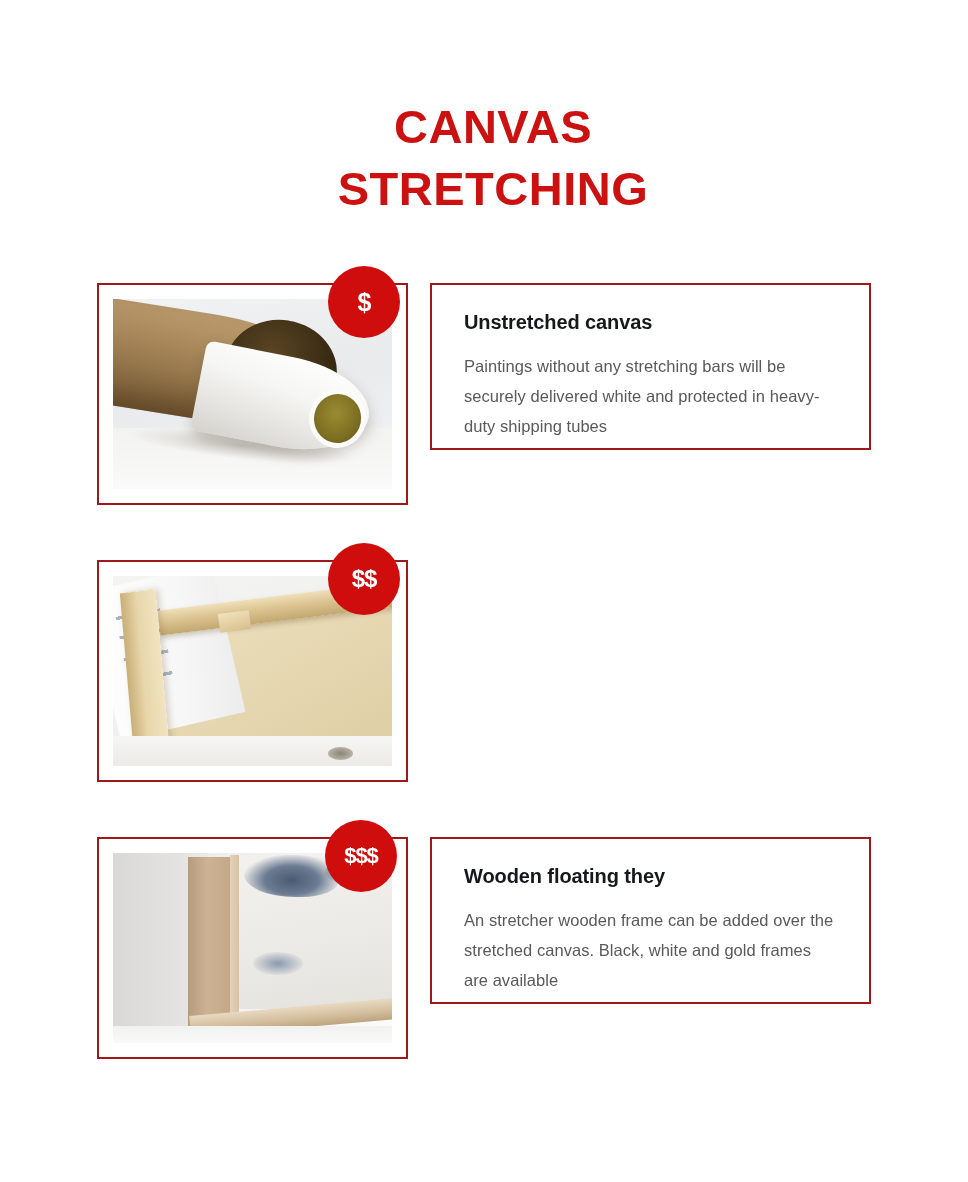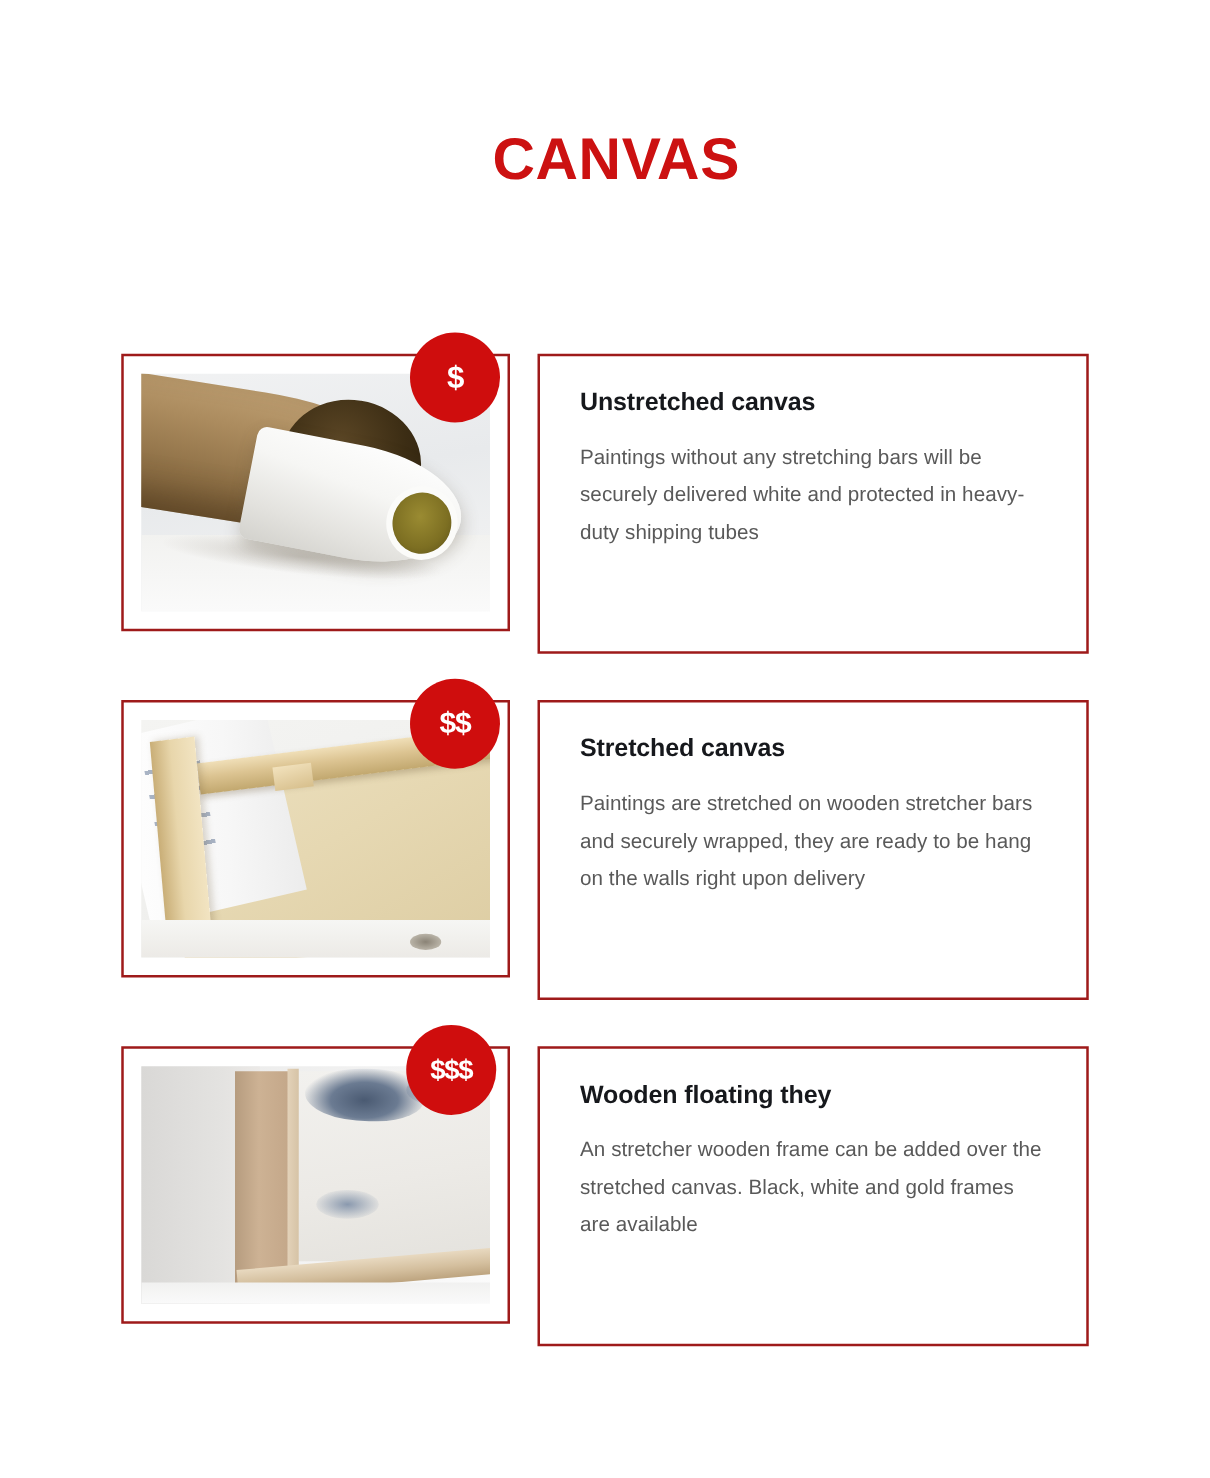--- a/index.html
+++ b/index.html
@@ -282,21 +282,21 @@
   .badge.b1 { left: 231px; }
   .badge.b2 { left: 231px; font-size: 24px; }
   .badge.b3 { left: 228px; font-size: 22px; }
 
   
   .text-card {
     position: absolute;
     right: 0;
     top: 0;
     width: 441px;
-    height: 240px;
+    height: 167px;
     border: 2px solid #9e1a1a;
     background: #ffffff;
     padding: 26px 30px 20px 32px;
   }
   .card-heading {
     color: #16181c;
     font-size: 20px;
     font-weight: 700;
     letter-spacing: -0.1px;
     margin-bottom: 17px;
@@ -309,20 +309,21 @@
     letter-spacing: 0.05px;
   }
 </style>
 </head>
 <body>
 
 <div class="page">
 
   <div class="title-block">
     <div class="title-line">CANVAS</div>
+    <div class="title-line">STRETCHING</div>
   </div>
 
   <div class="rows">
 
     <div class="row">
       <div class="img-card">
         <div class="photo ph1">
           <div class="surface"></div>
           <div class="shadow"></div>
           <div class="tube"></div>
@@ -345,24 +346,20 @@
           <div class="canvas-edge"></div>
           <div class="staples"></div>
           <div class="bar-top"></div>
           <div class="bar-left"></div>
           <div class="corner-key"></div>
           <div class="bottom-strip"></div>
           <div class="dark-dot"></div>
         </div>
       </div>
       <div class="badge b2">$$</div>
-      <div class="text-card">
-        <div class="card-heading">Stretched canvas</div>
-        <div class="card-body">Paintings are stretched on wooden stretcher bars and securely wrapped, they are ready to be hang on the walls right upon delivery</div>
-      </div>
     </div>
 
     <div class="row">
       <div class="img-card">
         <div class="photo ph3">
           <div class="wall-shadow"></div>
           <div class="art"></div>
           <div class="art-blue1"></div>
           <div class="art-blue2"></div>
           <div class="art-blue3"></div>

